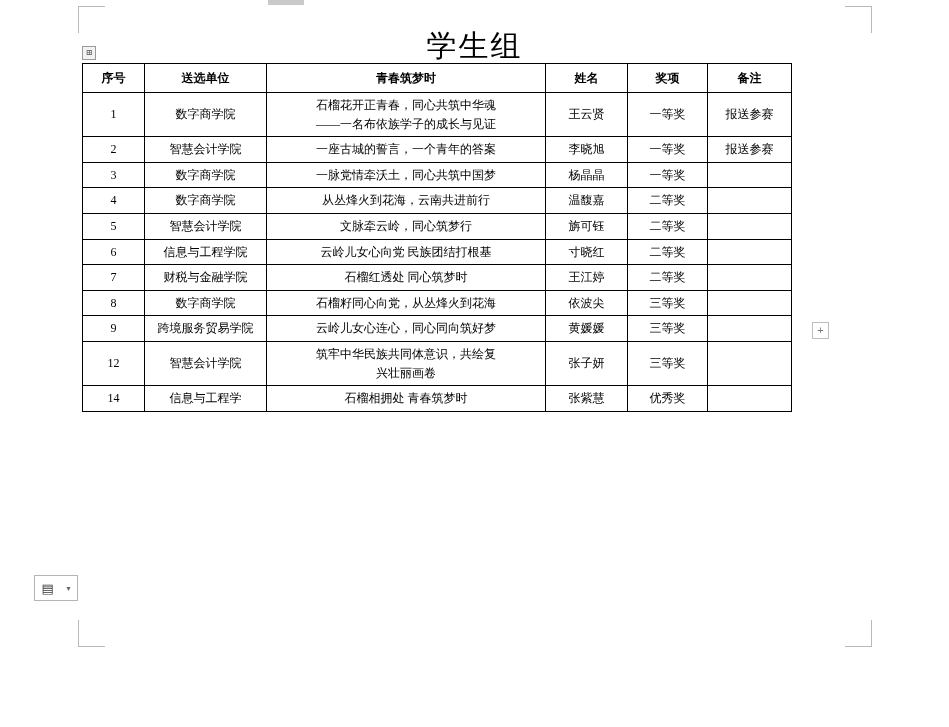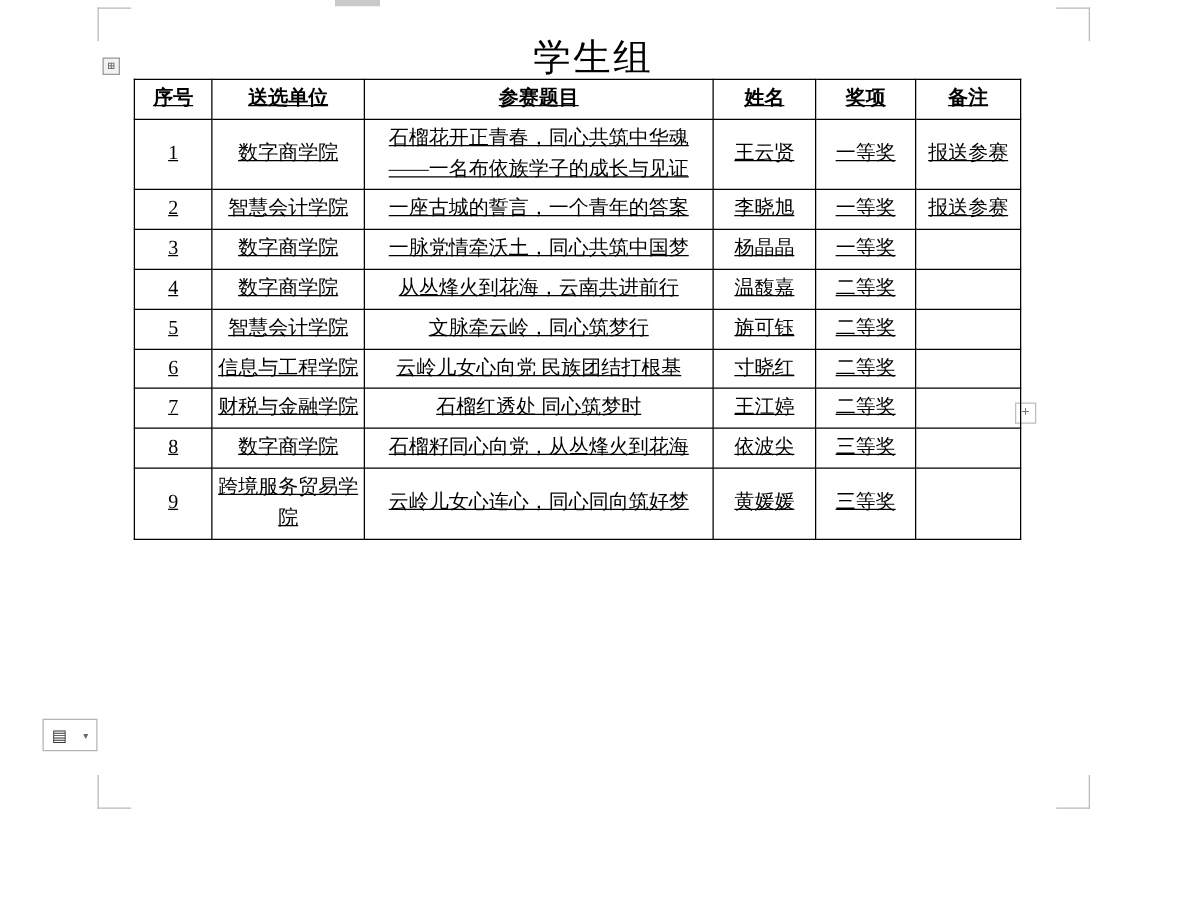--- a/index.html
+++ b/index.html
@@ -109,27 +109,26 @@
     font-family: "Liberation Sans", sans-serif;
     font-size: 11px;
     color: #333;
   }
   .float-widget .ico { font-size: 13px; }
   .float-widget .caret { font-size: 8px; color: #666; }
 
   
   #award-table {
     position: absolute;
-    left: 107px;
+    left: 82px;
     top: 63px;
     border-collapse: collapse;
     table-layout: fixed;
     width: 709px;
-    font-size: 16px;
-    text-decoration: underline;
+    font-size: 12px;
   }
   #award-table td, #award-table th {
     border: 1px solid #000000;
     padding: 3px 3px;
     text-align: center;
     vertical-align: middle;
     line-height: 1.55;
     font-weight: normal;
     font-family: "Liberation Serif", "DejaVu Serif", serif;
   }
@@ -176,21 +175,21 @@
       <col class="col-unit">
       <col class="col-title">
       <col class="col-name">
       <col class="col-award">
       <col class="col-remark">
     </colgroup>
     <thead>
       <tr>
         <td>序号</td>
         <td>送选单位</td>
-        <td>参赛题目</td>
+        <td>青春筑梦时</td>
         <td>姓名</td>
         <td>奖项</td>
         <td>备注</td>
       </tr>
     </thead>
     <tbody>
 
       <tr>
         <td>1</td>
         <td>数字商学院</td>
@@ -270,18 +269,37 @@
         <td>9</td>
         <td>跨境服务贸易学院</td>
         <td class="cell-title">云岭儿女心连心，同心同向筑好梦</td>
         <td>黄媛媛</td>
         <td>三等奖</td>
         <td></td>
       </tr>
 
 
 
-
-
+      <tr>
+        <td>12</td>
+        <td>智慧会计学院</td>
+        <td class="cell-title two-line">
+          <div>筑牢中华民族共同体意识，共绘复</div>
+          <div>兴壮丽画卷</div>
+        </td>
+        <td>张子妍</td>
+        <td>三等奖</td>
+        <td></td>
+      </tr>
+
+
+      <tr>
+        <td>14</td>
+        <td>信息与工程学</td>
+        <td class="cell-title">石榴相拥处 青春筑梦时</td>
+        <td>张紫慧</td>
+        <td>优秀奖</td>
+        <td></td>
+      </tr>
 
     </tbody>
   </table>
 </div>
 
 </body></html>

